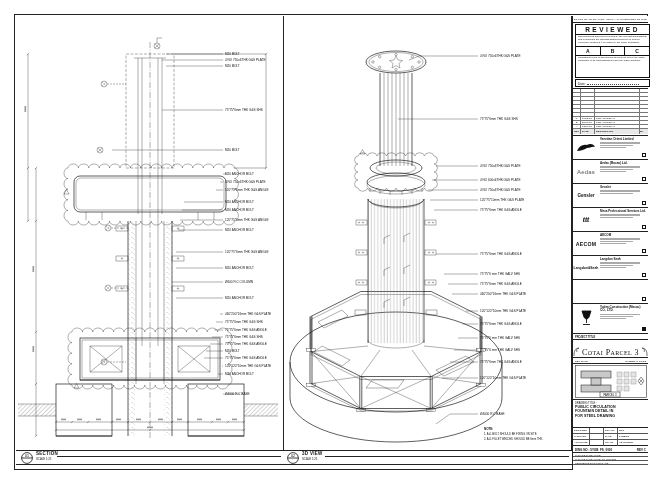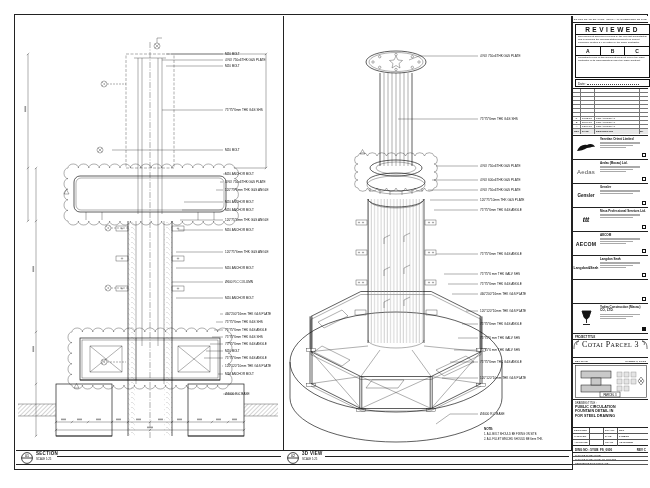--- a/index.html
+++ b/index.html
@@ -60,21 +60,21 @@
   .b1 { width:85%; } .b2 { width:70%; } .b3 { width:55%; }
   .chk { position:absolute; right:2px; bottom:2px; width:4px; height:4px; border:0.5px solid #111; background:#fff; }
   .chk.filled { background:#111; }
   .logo-aedas { font-size:6px; color:#555; letter-spacing:0.2px; }
   .logo-gensler { font-size:4.6px; font-weight:bold; }
   .logo-ttt { font-size:8px; font-weight:bold; font-style:italic; font-family:"Liberation Serif", serif; }
   .logo-aecom { font-size:5.2px; font-weight:bold; letter-spacing:0.2px; }
   .logo-ls { font-size:3.4px; font-weight:bold; }
 
   .projbar { height:6px; border-bottom:1px solid #222; font-size:2.6px; font-weight:bold; padding:1.5px 0 0 2px; background:#fff; }
-  .cotai { height:18px; border-bottom:1px solid #222; display:flex; align-items:flex-start; justify-content:center; gap:3px; }
+  .cotai { height:18px; border-bottom:1px solid #222; display:flex; align-items:flex-end; justify-content:center; gap:3px; }
   .cotai-title { font-family:"Liberation Serif", serif; font-variant:small-caps; font-size:8px; letter-spacing:0.4px; white-space:nowrap; }
   .keybar { height:6px; border-bottom:1px solid #222; display:flex; justify-content:space-between; padding:1.5px 2px 0; font-size:2.5px; font-weight:bold; }
   .keymap { height:36px; border-bottom:1px solid #222; display:flex; align-items:center; justify-content:center; }
 
   .dtitle { height:28px; border-bottom:1px solid #222; padding:1.5px 2px; }
   .dtitle .lab { font-size:2.6px; }
   .dtitle .line { font-size:3.6px; font-weight:bold; line-height:1.35; letter-spacing:0.1px; }
 
   .fields { height:18px; border-bottom:1px solid #222; }
   .frow { display:flex; height:6px; border-bottom:0.5px solid #555; font-size:2.5px; line-height:5.5px; }

